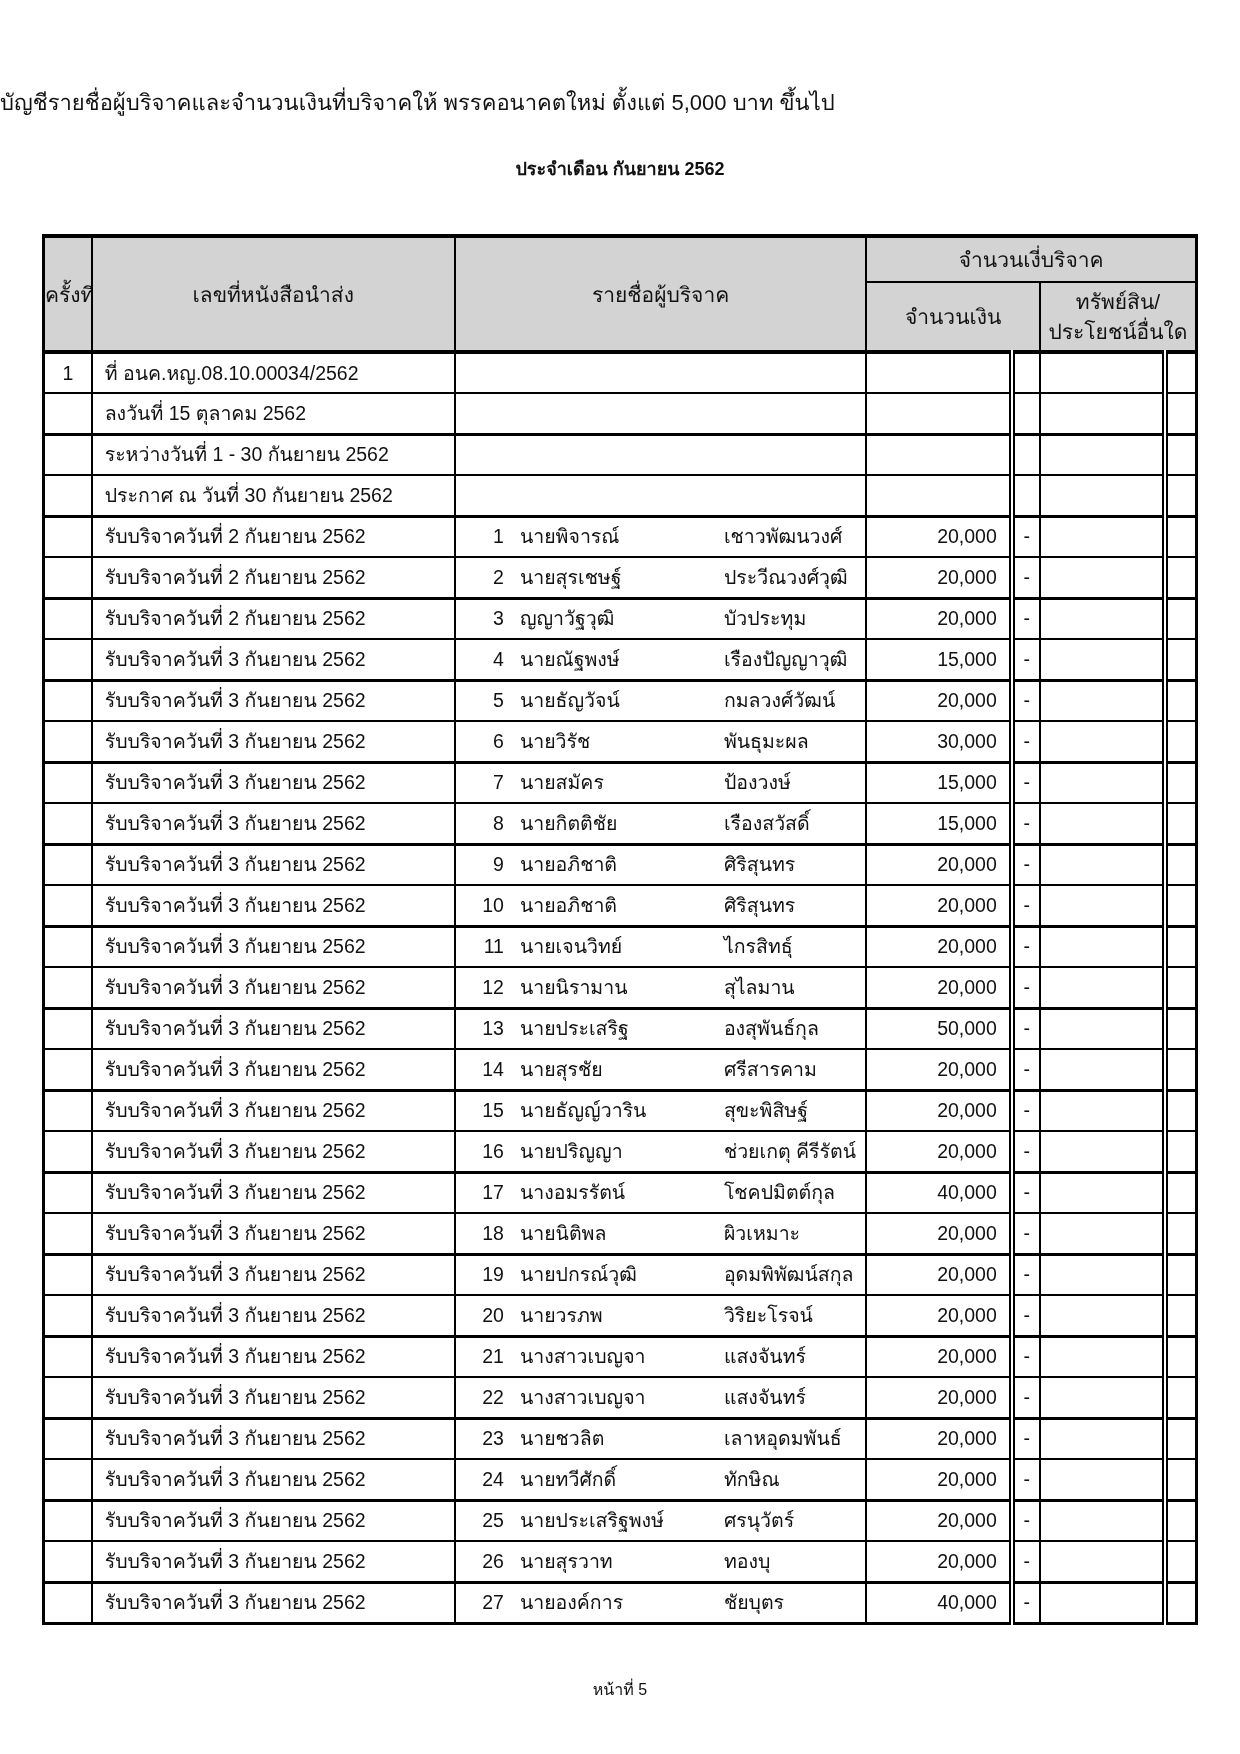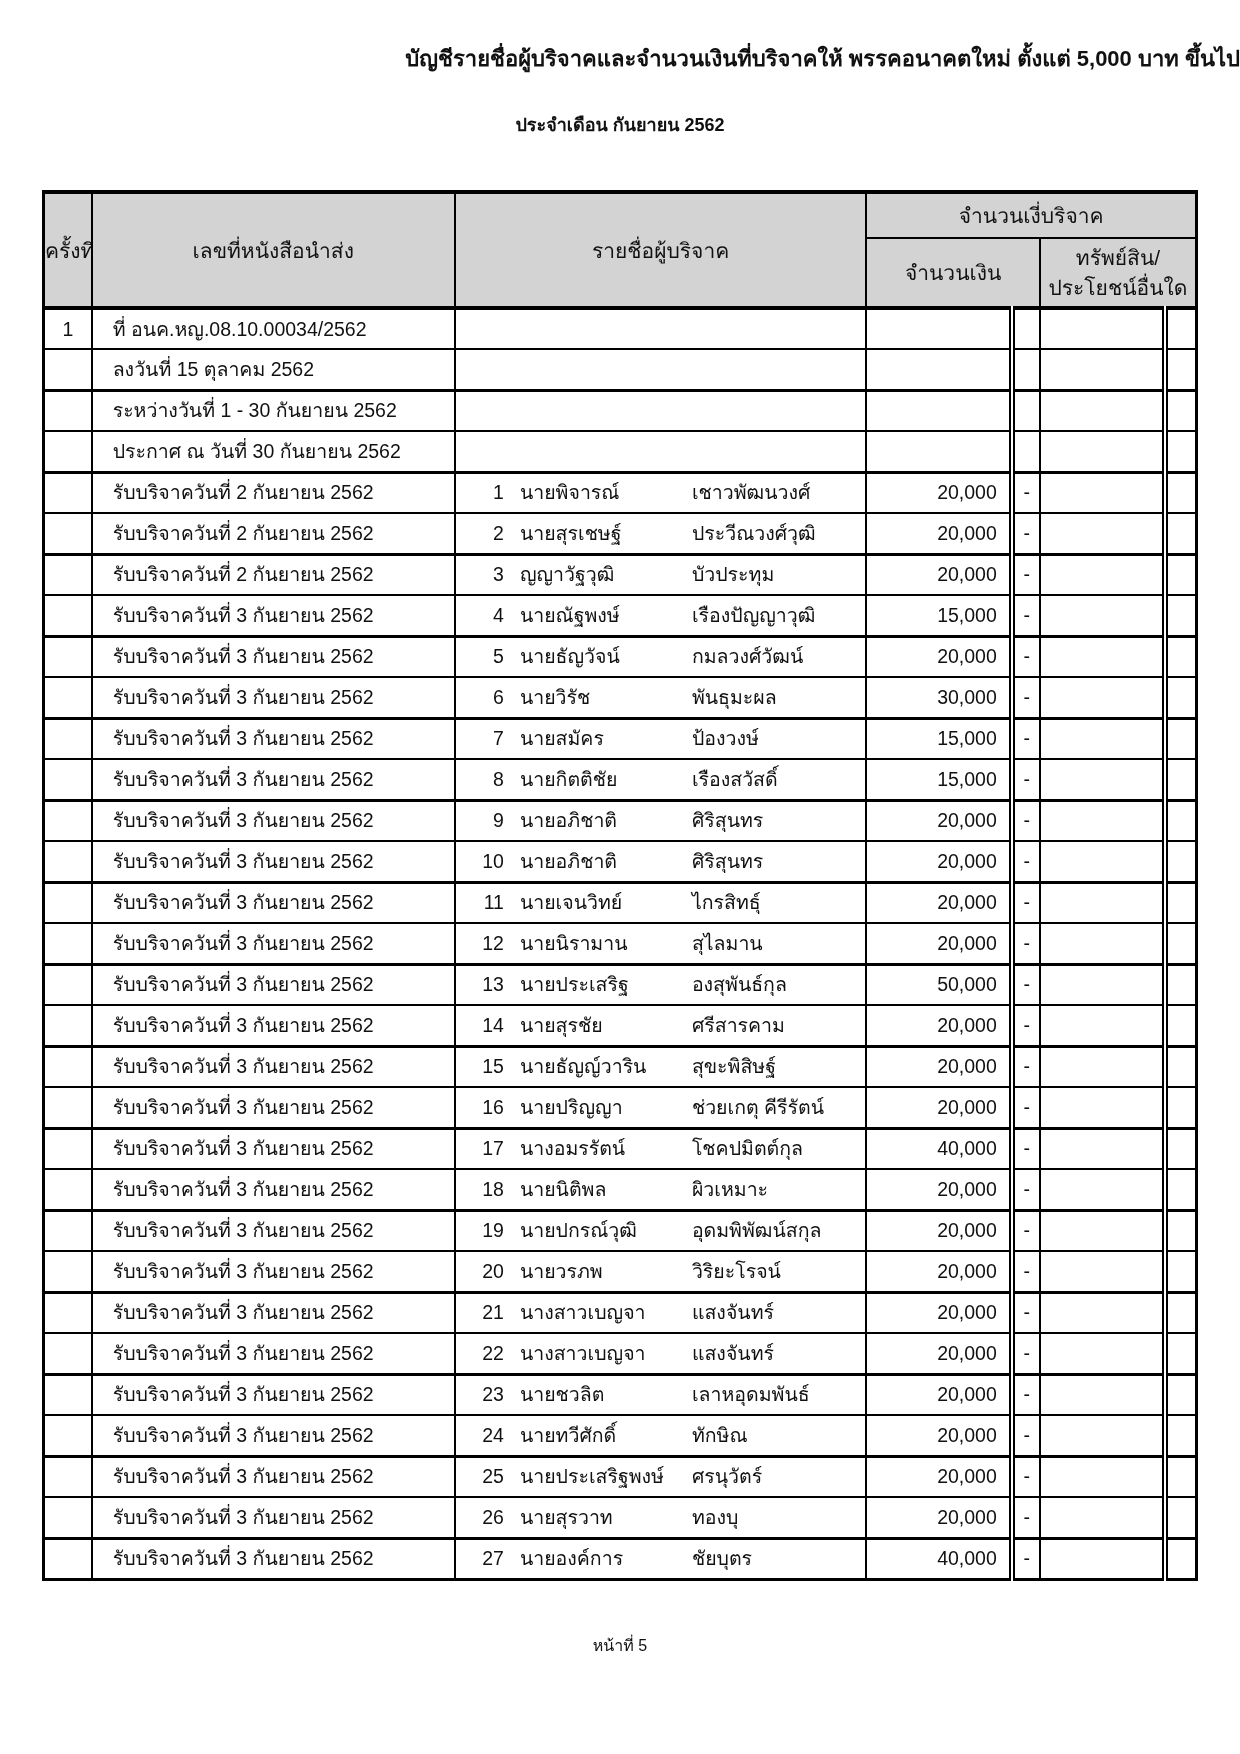--- a/index.html
+++ b/index.html
@@ -8,22 +8,22 @@
     --text-color:#111111;
   }
   html,body{margin:0;padding:0;}
   body{
     width:1240px;height:1754px;background:#ffffff;
     font-family:"Liberation Sans","DejaVu Sans",sans-serif;
     color:var(--text-color);
     position:relative;
   }
   .doc-title{
-    text-align:right;font-weight:bold;font-size:22px;
-    padding-top:44px;line-height:30px;
+    text-align:left;font-weight:normal;font-size:22px;
+    padding-top:88px;line-height:30px;
   }
   .doc-subtitle{
     text-align:center;font-weight:bold;font-size:18px;
     margin-top:36px;line-height:30px;
   }
   table.donor-table{
     border-collapse:collapse;table-layout:fixed;
     width:1156px;margin:50px 0 0 42px;
     border:3px solid var(--border-color);
     border-top-width:4px;
@@ -40,25 +40,25 @@
   }
   thead tr.h-row1{height:46px;}
   thead tr.h-row2{height:70px;}
   thead th{border-bottom-width:4px;}
   th.h-donation{border-bottom-width:2px;}
   th.h-asset{line-height:30px;}
   tbody tr{height:41px;}
   tbody td{font-size:19.5px;border-bottom-width:2px;}
   tbody tr:nth-child(even) td{border-bottom-width:3px;}
   td.c-no{text-align:center;}
-  td.c-doc{text-align:left;padding-left:20px;}
+  td.c-doc{text-align:left;padding-left:12px;}
   td.c-names{text-align:left;padding-left:12px;}
   .n-num{display:inline-block;width:36px;text-align:right;}
   .n-first{display:inline-block;width:172px;margin-left:16px;}
-  .n-last{display:inline-block;}
+  .n-last{display:inline-block;margin-left:32px;}
   td.c-amt{text-align:right;padding-right:12px;margin-top:8px;}
   td.c-dash{text-align:center;border-left:6px double var(--border-color);}
   td.c-x{border-left:6px double var(--border-color);}
   .page-number{
     text-align:center;font-size:16px;margin-top:52px;
   }
 </style>
 </head>
 <body>
 

